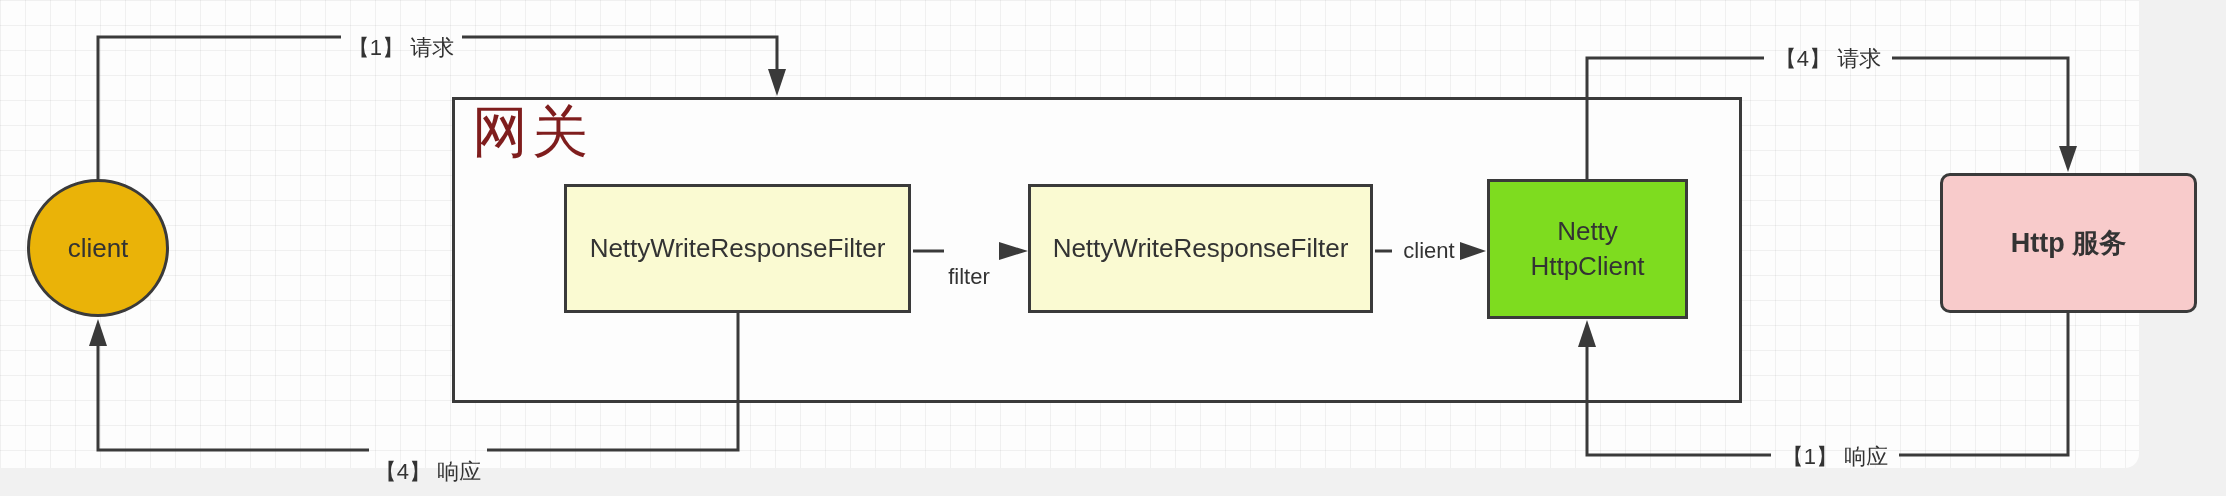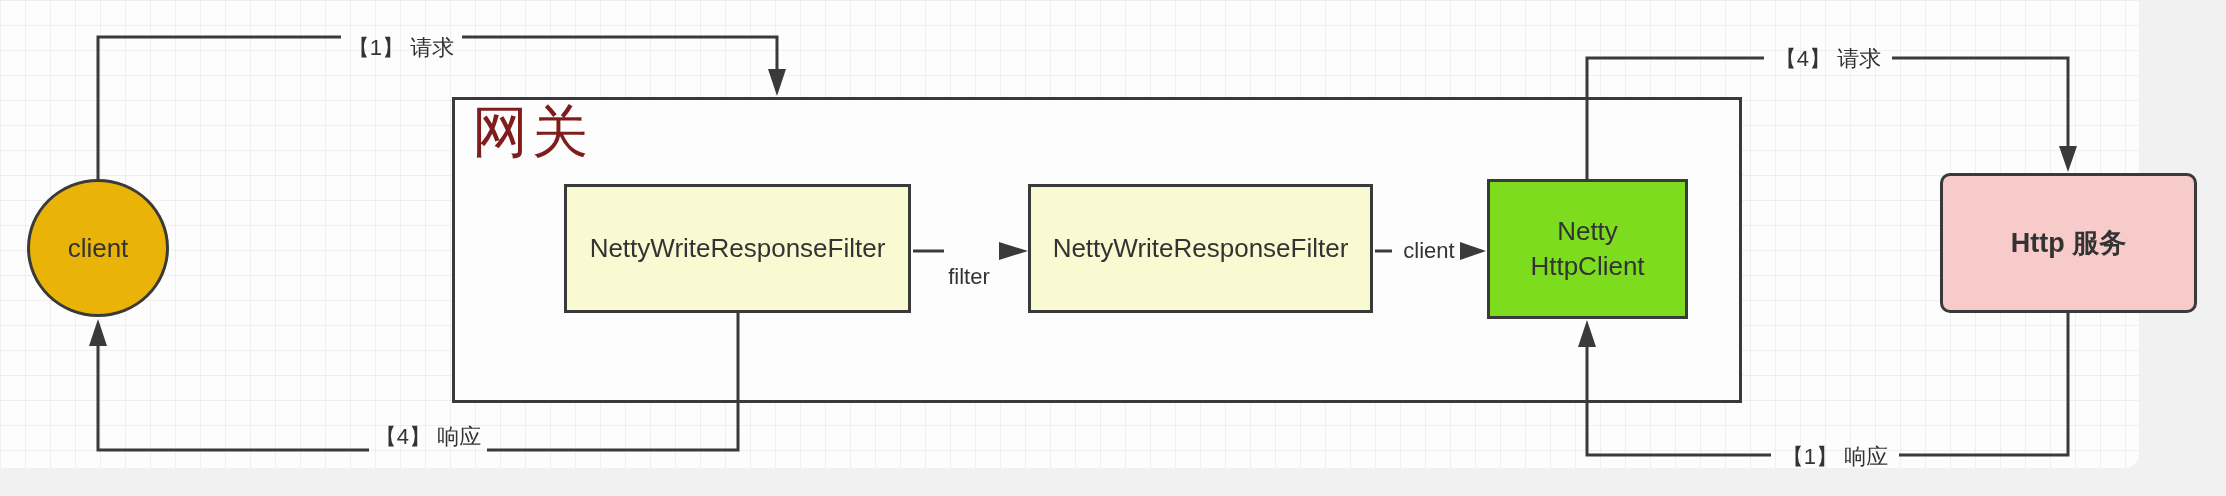--- a/index.html
+++ b/index.html
@@ -98,21 +98,21 @@
     position: absolute;
     transform: translate(-50%, -50%);
     white-space: nowrap;
     font-size: 22px;
     color: #333333;
     line-height: 1;
   }
   .el-1 { left: 401px;  top: 48px;  }
   .el-2 { left: 1828px; top: 59px;  }
   .el-3 { left: 1835px; top: 457px; }
-  .el-4 { left: 428px;  top: 437px; }
+  .el-4 { left: 428px;  top: 472px; }
   .el-filter { left: 969px;  top: 251px; margin-top: 26px; }
   .el-invoke { left: 1429px; top: 251px; }
 </style>
 </head>
 <body>
 
 <div class="screen">
 
   <div class="canvas"></div>
 

